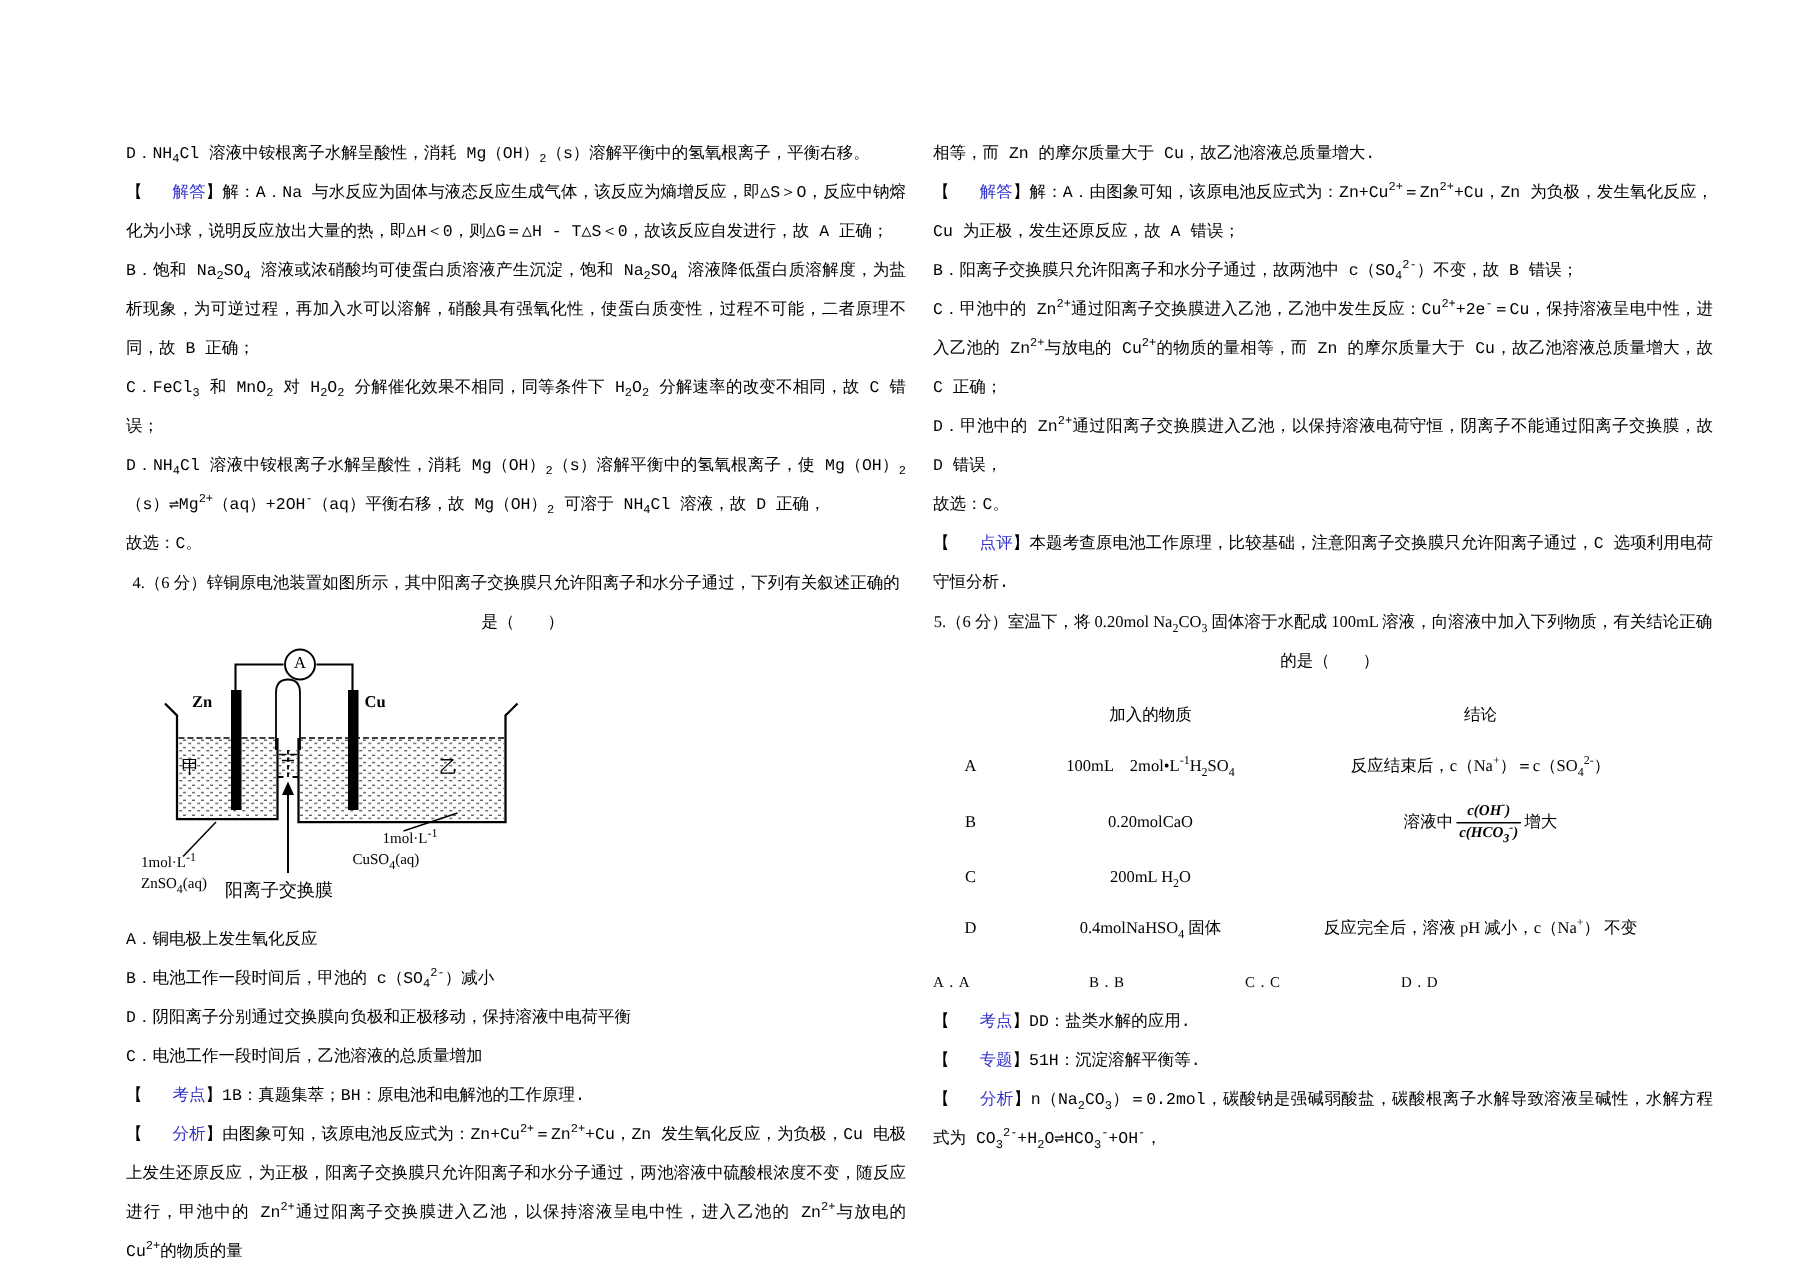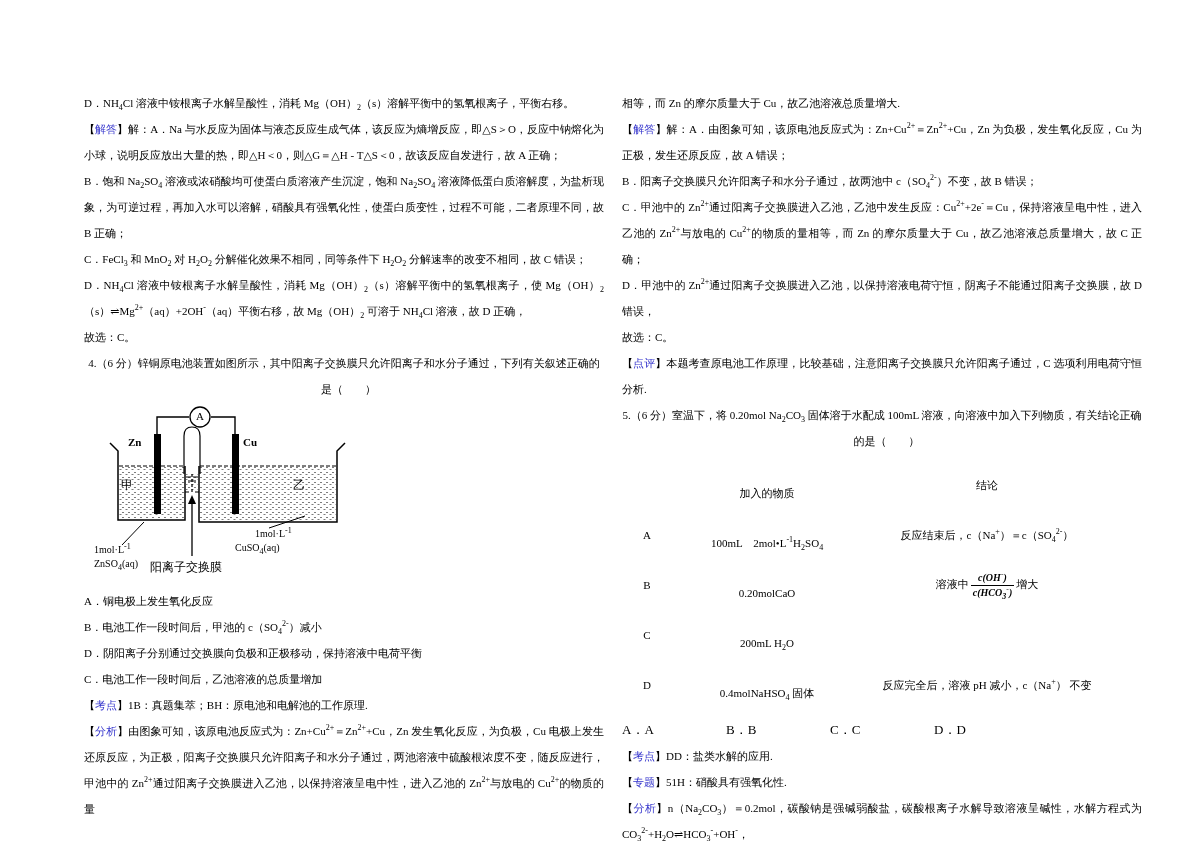--- a/index.html
+++ b/index.html
@@ -4,39 +4,39 @@
 <style>
   html,body{margin:0;padding:0;}
   body{
     width:1200px;height:848px;position:relative;background:#ffffff;
     font-family:"Liberation Serif","DejaVu Serif",serif;color:#000;
     overflow:hidden;
   }
   .col{position:absolute;width:520px;}
   #colL{left:84px;top:90px;}
   #colR{left:622px;top:90px;}
-  p.line{margin:0;font-size:11px;line-height:26px;text-align:justify;text-justify:inter-ideograph;}
+  p.line{margin:0;font-size:11px;line-height:26px;text-align:justify;text-justify:inter-ideograph;font-family:Liberation Mono, monospace;}
   p.qline{margin:0;font-size:11px;line-height:26px;text-indent:-9px;padding-left:9px;}
-  .tg{color:#3333cc;}
+  .tg{color:#3333cc;margin-left:20px;}
   sub,sup{font-size:8px;line-height:0;}
   .gap6{margin-top:6px;text-align:center;}
   
   .diagram{position:relative;width:270px;height:180px;margin:4px 0 2px 8px;}
   .dlab{position:absolute;font-size:11px;line-height:13px;white-space:nowrap;}
   .dlab.small{font-size:10px;}
   
   .tbl{margin:6px 0 2px 0;font-size:11px;}
   .trow{display:flex;align-items:center;margin:13px 0;line-height:21px;}
   .tc1{width:50px;text-align:center;flex:none;}
-  .tc2{width:190px;text-align:center;flex:none;margin-top:16px;}
+  .tc2{width:190px;text-align:center;flex:none;}
   .tc3{width:250px;text-align:center;}
   .frac{display:inline-block;vertical-align:middle;text-align:center;font-weight:bold;font-style:italic;margin:0 2px;font-size:10px;line-height:12px;}
   .frac .num{display:block;border-bottom:1px solid #000;padding:0 2px 1px 2px;}
   .frac .den{display:block;padding:1px 2px 0 2px;}
-  .choices{display:flex;font-size:13px;line-height:26px;margin-top:2px;}
+  .choices{display:flex;font-size:10px;line-height:26px;margin-top:2px;}
   .choices span{display:inline-block;width:104px;}
 </style>
 </head>
 <body>
 
 <div class="col" id="colL">
 
   <p class="line">D．NH<sub>4</sub>Cl 溶液中铵根离子水解呈酸性，消耗 Mg（OH）<sub>2</sub>（s）溶解平衡中的氢氧根离子，平衡右移。</p>
 
   <p class="line"><span>【</span><span class="tg" style="color: rgb(51, 51, 204);">解答</span><span>】</span><span>解：A．Na 与水反应为固体与液态反应生成气体，该反应为熵增反应，即△S＞O，反应中钠熔化为小球，说明反应放出大量的热，即△H＜0，则△G＝△H - T△S＜0，故该反应自发进行，故 A 正确；</span></p>
@@ -152,17 +152,17 @@
 
   <div class="choices">
     <span>A．A</span>
     <span>B．B</span>
     <span>C．C</span>
     <span>D．D</span>
   </div>
 
   <p class="line"><span>【</span><span class="tg" style="color: rgb(51, 51, 204);">考点</span><span>】</span><span>DD：盐类水解的应用.</span></p>
 
-  <p class="line"><span>【</span><span class="tg" style="color: rgb(51, 51, 204);">专题</span><span>】</span><span>51H：硝酸具有强氧化性.</span></p>
+  <p class="line"><span>【</span><span class="tg" style="color: rgb(51, 51, 204);">专题</span><span>】</span><span>51H：沉淀溶解平衡等.</span></p>
 
   <p class="line"><span>【</span><span class="tg" style="color: rgb(51, 51, 204);">分析</span><span>】</span><span>n（Na<sub>2</sub>CO<sub>3</sub>）＝0.2mol，碳酸钠是强碱弱酸盐，碳酸根离子水解导致溶液呈碱性，水解方程式为 CO<sub>3</sub><sup>2-</sup>+H<sub>2</sub>O⇌HCO<sub>3</sub><sup>-</sup>+OH<sup>-</sup>，</span></p>
 
 </div>
 
 </body></html>

